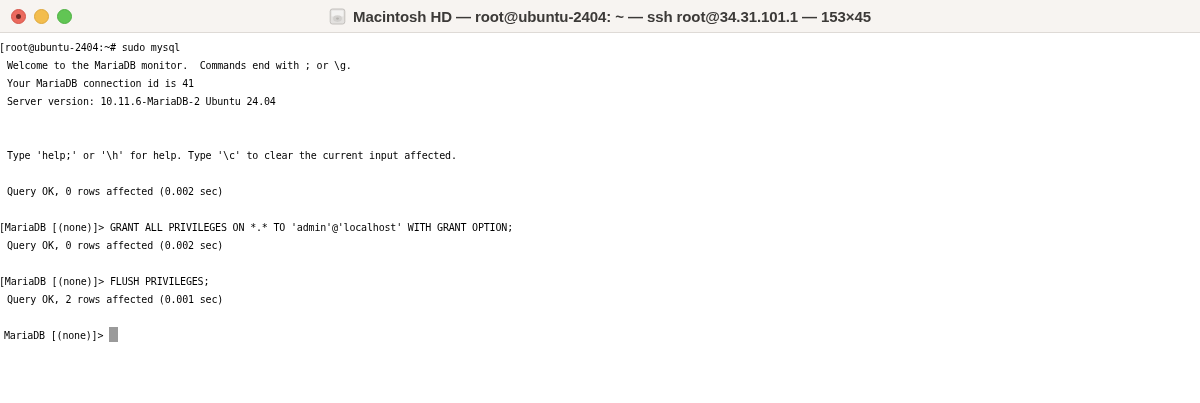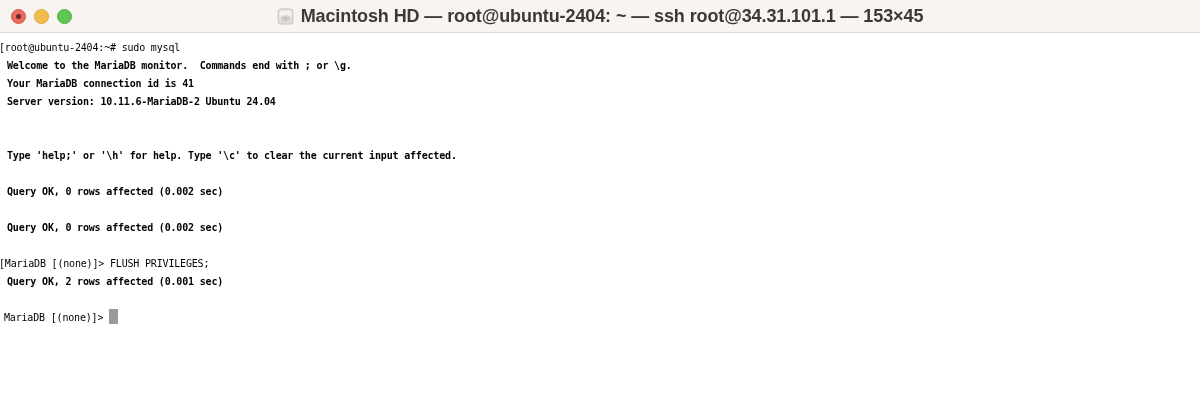--- a/index.html
+++ b/index.html
@@ -93,21 +93,21 @@
   .disk-icon {
     width: 17px;
     height: 19px;
     position: relative;
     flex: none;
     display: block;
   }
 
   .title-text {
     font-family: "Liberation Sans", sans-serif;
-    font-size: 18px;
+    font-size: 15px;
     font-weight: bold;
     color: #3c3a38;
     letter-spacing: -0.1px;
     white-space: nowrap;
   }
 
   
   .terminal {
     flex: 1;
     background: #ffffff;
@@ -120,21 +120,21 @@
     font-size: 10px;
     line-height: 18px;
     height: 18px;
     color: #000000;
     white-space: pre;
     padding-left: 4px;
     letter-spacing: -0.18px;
   }
 
   .line.bold {
-    font-weight: bold;
+    font-weight: normal;
     padding-left: 7px;
   }
 
   .line.blank {
     height: 18px;
   }
 
   .cursor {
     display: inline-block;
     width: 9px;
@@ -180,20 +180,21 @@
       <div class="line"><span class="clip">[</span><span>root@ubuntu-2404:~# sudo mysql</span></div>
       <div class="line bold"><span>Welcome to the MariaDB monitor.  Commands end with ; or \g.</span></div>
       <div class="line bold"><span>Your MariaDB connection id is 41</span></div>
       <div class="line bold"><span>Server version: 10.11.6-MariaDB-2 Ubuntu 24.04</span></div>
       <div class="line blank"><span></span></div>
       <div class="line blank"><span></span></div>
       <div class="line bold"><span>Type 'help;' or '\h' for help. Type '\c' to clear the current input affected.</span></div>
       <div class="line blank"><span></span></div>
       <div class="line bold"><span>Query OK, 0 rows affected (0.002 sec)</span></div>
       <div class="line blank"><span></span></div>
+      <div class="line"><span class="clip">[</span><span>MariaDB [(none)]&gt; GRANT ALL PRIVILEGES ON *.* TO 'admin'@'localhost' WITH GRANT OPTION;</span></div>
       <div class="line bold"><span>Query OK, 0 rows affected (0.002 sec)</span></div>
       <div class="line blank"><span></span></div>
       <div class="line"><span class="clip">[</span><span>MariaDB [(none)]&gt; FLUSH PRIVILEGES;</span></div>
       <div class="line bold"><span>Query OK, 2 rows affected (0.001 sec)</span></div>
       <div class="line blank"><span></span></div>
       <div class="line"><span>MariaDB [(none)]&gt; </span><span class="cursor"></span></div>
     </div>
 
 </div>
 

